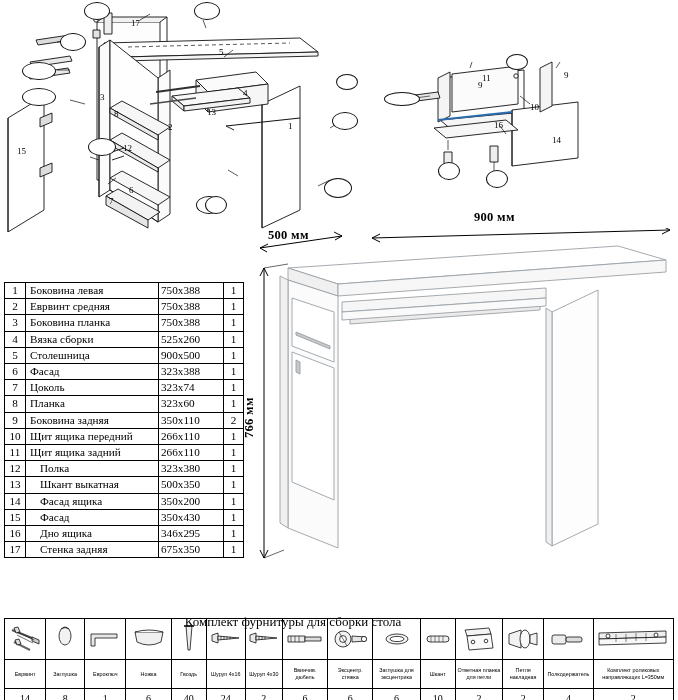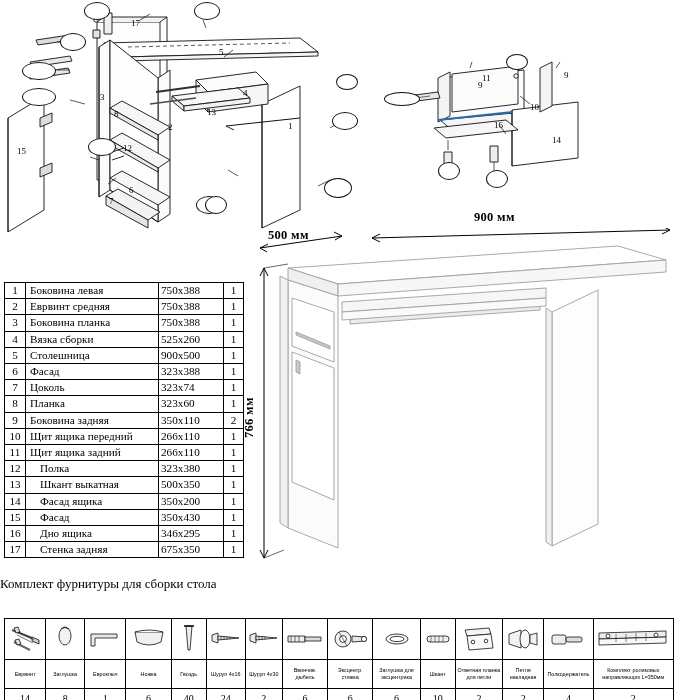--- a/index.html
+++ b/index.html
@@ -41,21 +41,21 @@
     font-family:"Liberation Serif", serif;
   }
   #parts td.num{width:16px;text-align:center;}
   #parts td.nm{text-align:left;padding-left:4px;}
   #parts td.sz{width:60px;text-align:left;}
   #parts td.qt{width:15px;text-align:center;}
   .indent{padding-left:14px !important;margin-top:36px;}
 
   
   #kit-title{
-    position:absolute;left:0;top:576px;width:586px;text-align:left;
+    position:absolute;left:0;top:614px;width:586px;text-align:center;
     font-size:13px;font-weight:normal;font-family:"Liberation Serif", serif;
   }
   #kit{
     position:absolute;left:4px;top:618px;width:670px;
     border-collapse:collapse;table-layout:fixed;
   }
   #kit td{border:1px solid #000;text-align:center;vertical-align:middle;}
   #kit tr.icons td{height:40px;padding:0;}
   #kit tr.names td{
     height:26px;font-size:5.4px;line-height:6.6px;

